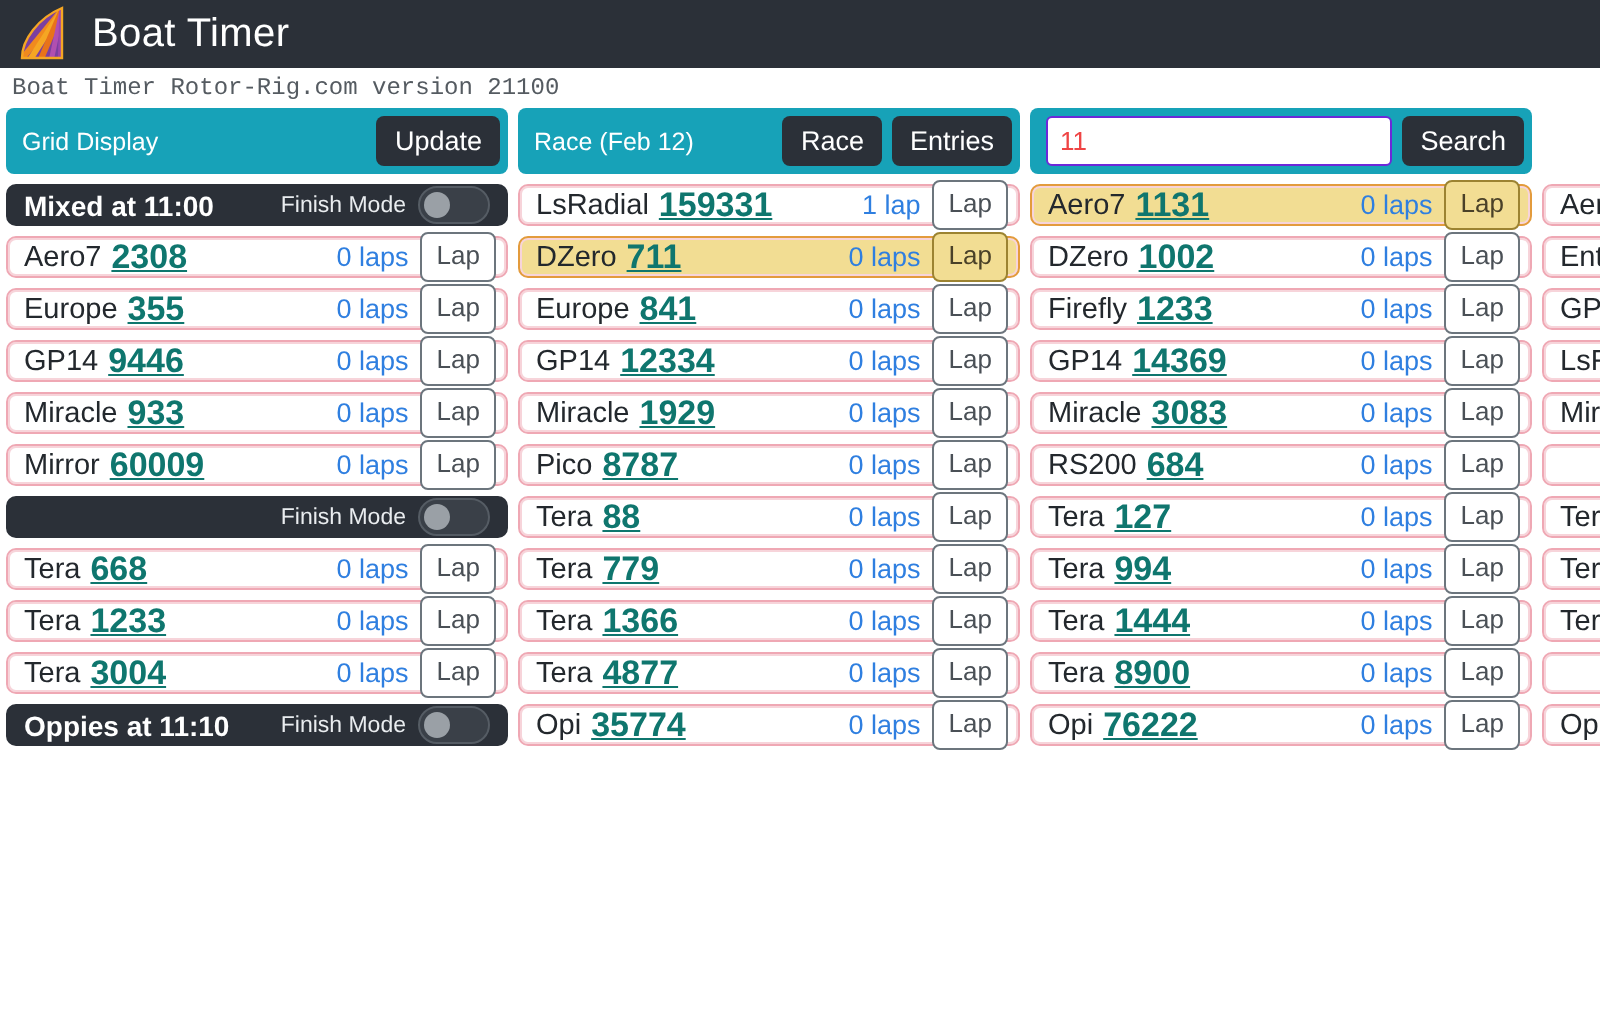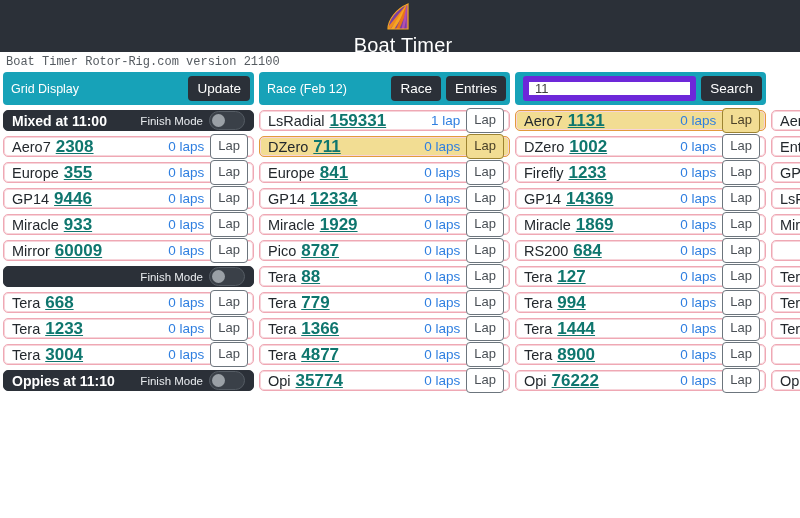--- a/index.html
+++ b/index.html
@@ -7,26 +7,25 @@
   html, body {
     margin: 0; padding: 0;
     width: 800px; height: 518px;
     overflow: hidden;
     background: #ffffff;
     font-family: "Liberation Sans", sans-serif;
   }
 
   
   .appbar {
-    height: 52px;
+    height: 34px;
     background: #2b3038;
     display: flex;
     align-items: center;
     padding: 0 0 0 6px;
-    flex-direction: column;
   }
   .logo {
     width: 34px; height: 34px;
     position: relative;
     flex: 0 0 auto;
     margin-right: 6px;
   }
   .logo svg { display: block; }
   .app-title {
     color: #ffffff;
@@ -92,26 +91,26 @@
     font-size: 13.5px;
     padding: 5px 9px;
     cursor: pointer;
     white-space: nowrap;
     line-height: 1.15;
   }
   .search-input {
     flex: 1 1 auto;
     min-width: 0;
     height: 25px;
-    border: 6px solid #6d28d9;
+    border: 1px solid #6d28d9;
     border-radius: 3px;
     background: #ffffff;
     font-family: inherit;
     font-size: 13px;
-    color: #404040;
+    color: #ef4444;
     padding: 0 6px;
     outline: none;
   }
 
   
   .row {
     height: 21px;
     margin-bottom: 5px;
     border-radius: 5px;
     display: flex;
@@ -433,21 +432,21 @@
       </div>
       <div class="row entry">
         <span class="boat-class">GP14</span>
         <span class="boat-num">14369</span>
         <span class="spacer"></span>
         <span class="laps">0 laps</span>
         <button class="lap-btn">Lap</button>
       </div>
       <div class="row entry">
         <span class="boat-class">Miracle</span>
-        <span class="boat-num">1869</span>
+        <span class="boat-num">3083</span>
         <span class="spacer"></span>
         <span class="laps">0 laps</span>
         <button class="lap-btn">Lap</button>
       </div>
       <div class="row entry">
         <span class="boat-class">RS200</span>
         <span class="boat-num">684</span>
         <span class="spacer"></span>
         <span class="laps">0 laps</span>
         <button class="lap-btn">Lap</button>

